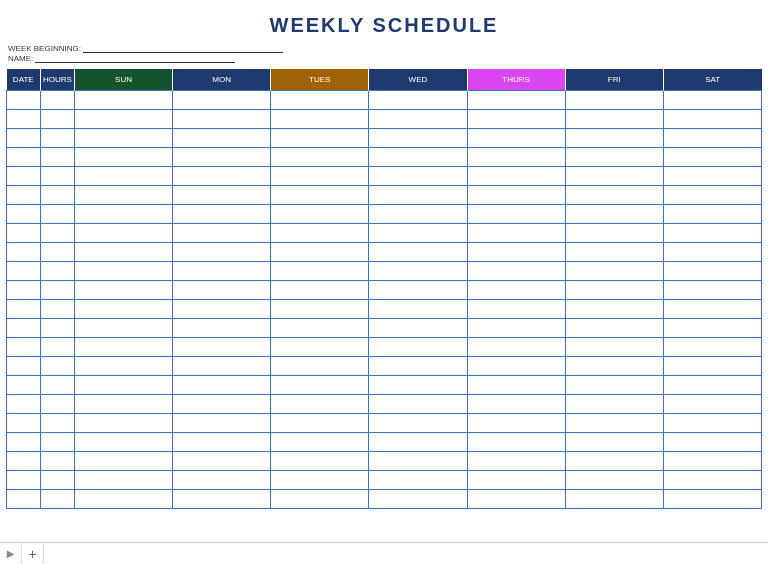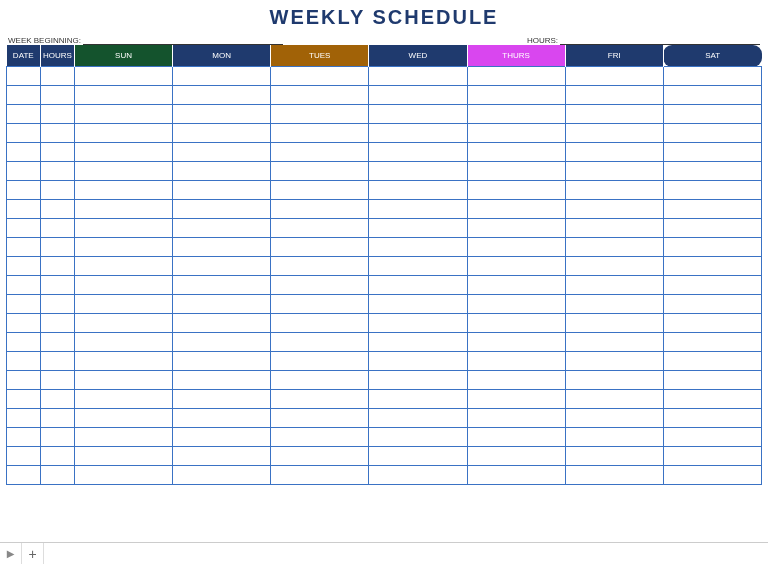--- a/index.html
+++ b/index.html
@@ -16,30 +16,32 @@
     flex: 1;
     padding: 4px 6px 0 6px;
     overflow: hidden;
   }
   .title {
     text-align: center;
     font-size: 20px;
     font-weight: bold;
     letter-spacing: 2px;
     color: #1f3a6e;
-    margin-top: 2px;
+    margin-top: 10px;
     margin-bottom: 6px;
     font-family: "Arial Narrow", Arial, sans-serif;
   }
   .header-fields {
     display: flex;
     justify-content: space-between;
     font-size: 8px;
     color: #333;
+    margin-bottom: 6px;
     padding: 0 2px;
+    flex-direction: column;
   }
   .field-group {
     display: flex;
     align-items: flex-end;
   }
   .field-label {
     margin-right: 2px;
     white-space: nowrap;
   }
   .field-line {
@@ -59,21 +61,21 @@
     font-size: 8px;
     font-weight: normal;
     padding: 6px 2px;
     border-right: 1px solid #ffffff;
     text-transform: uppercase;
   }
   table.schedule th.sun { background: #14532d; }
   table.schedule th.tues { background: #a16207; }
   table.schedule th.thurs { background: #d946ef; }
   table.schedule th.sat { background: #1f3a6e; }
-  table.schedule th:last-child { border-right: none; border-radius: 9px; }
+  table.schedule th:last-child { border-right: none; }
   table.schedule td {
     border: 1px solid #3a72c4;
     height: 19px;
     padding: 0;
   }
   col.narrow { width: 4.5%; }
   col.day { width: 13%; }
   .tab-bar {
     height: 22px;
     background: #ffffff;
@@ -120,21 +122,21 @@
 
 <div class="document-area">
   <div class="title">WEEKLY SCHEDULE</div>
 
   <div class="header-fields">
     <div class="field-group">
       <span class="field-label">WEEK BEGINNING:</span>
       <span class="field-line week"></span>
     </div>
     <div class="field-group">
-      <span class="field-label">HOURS:</span>
+      <span class="field-label">NAME:</span>
       <span class="field-line name"></span>
     </div>
   </div>
 
   <table class="schedule">
     <colgroup>
       <col class="narrow">
         <col class="narrow">
       <col class="day">
         <col class="day">

